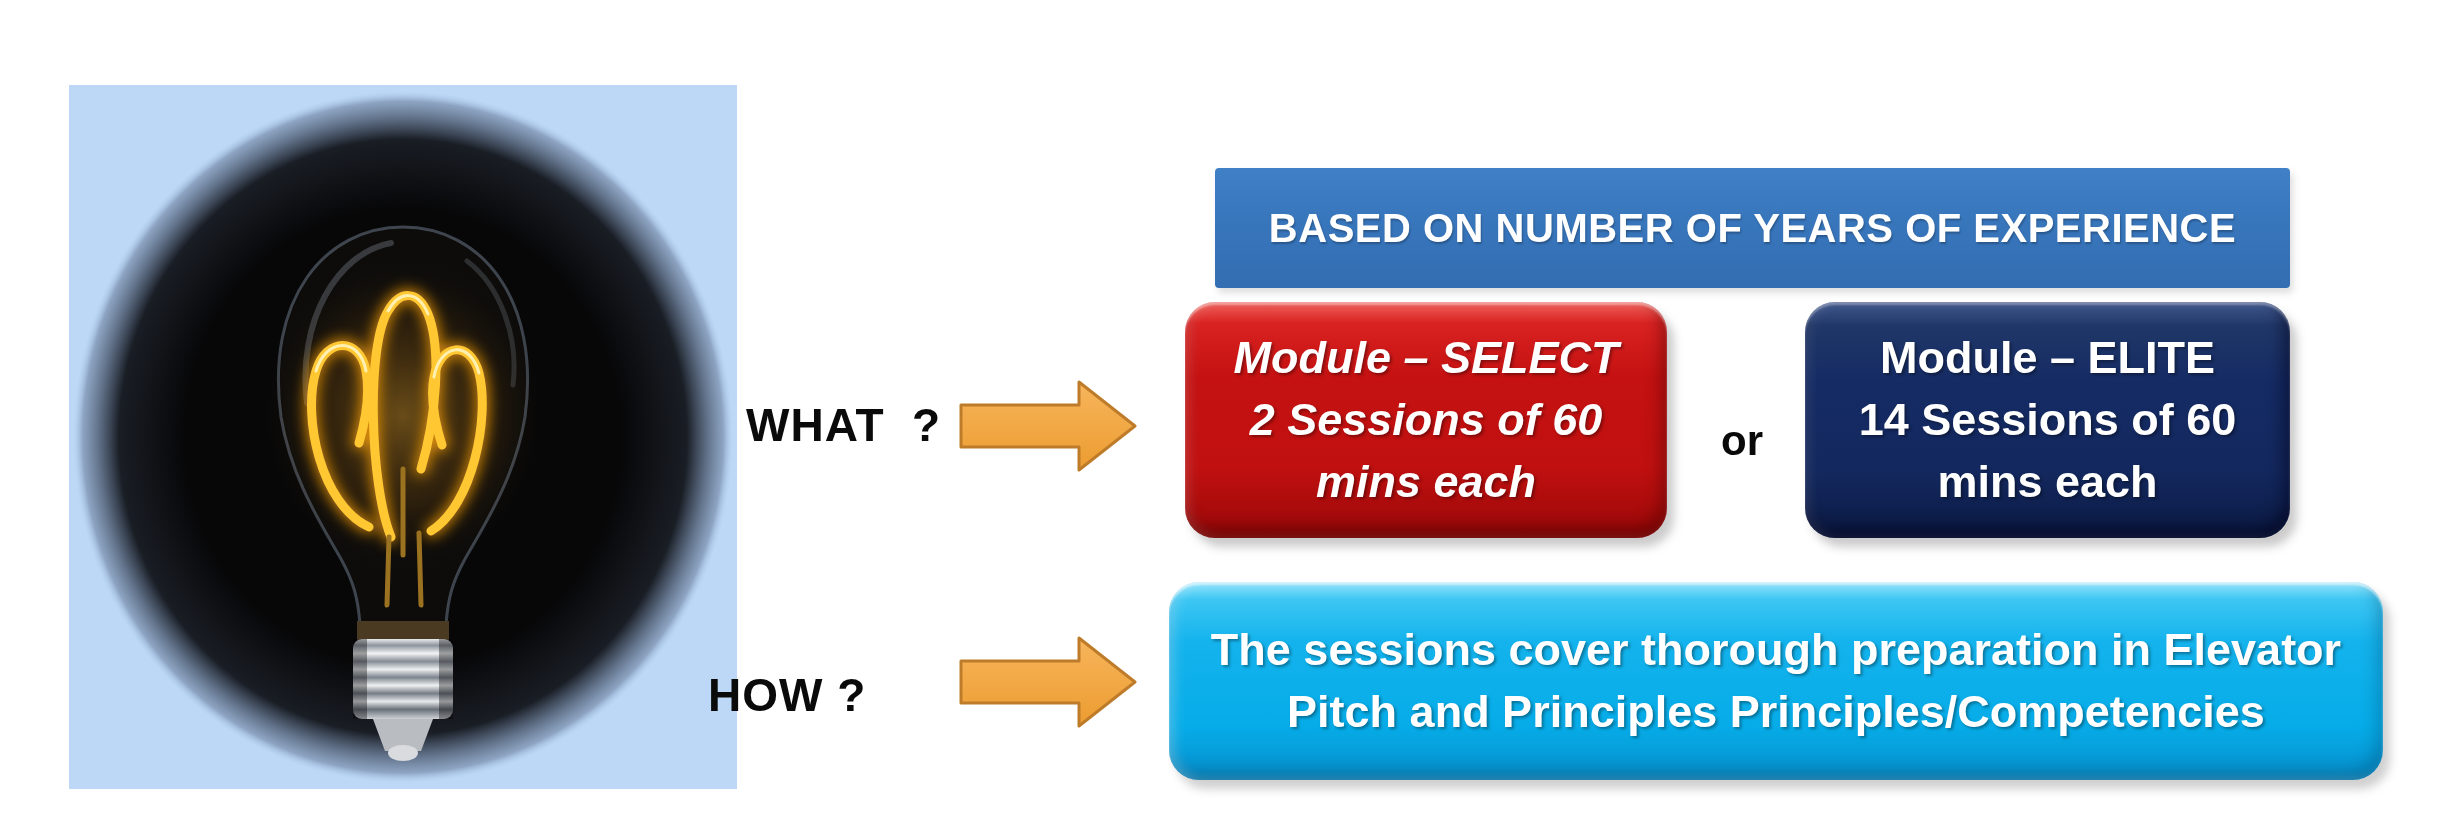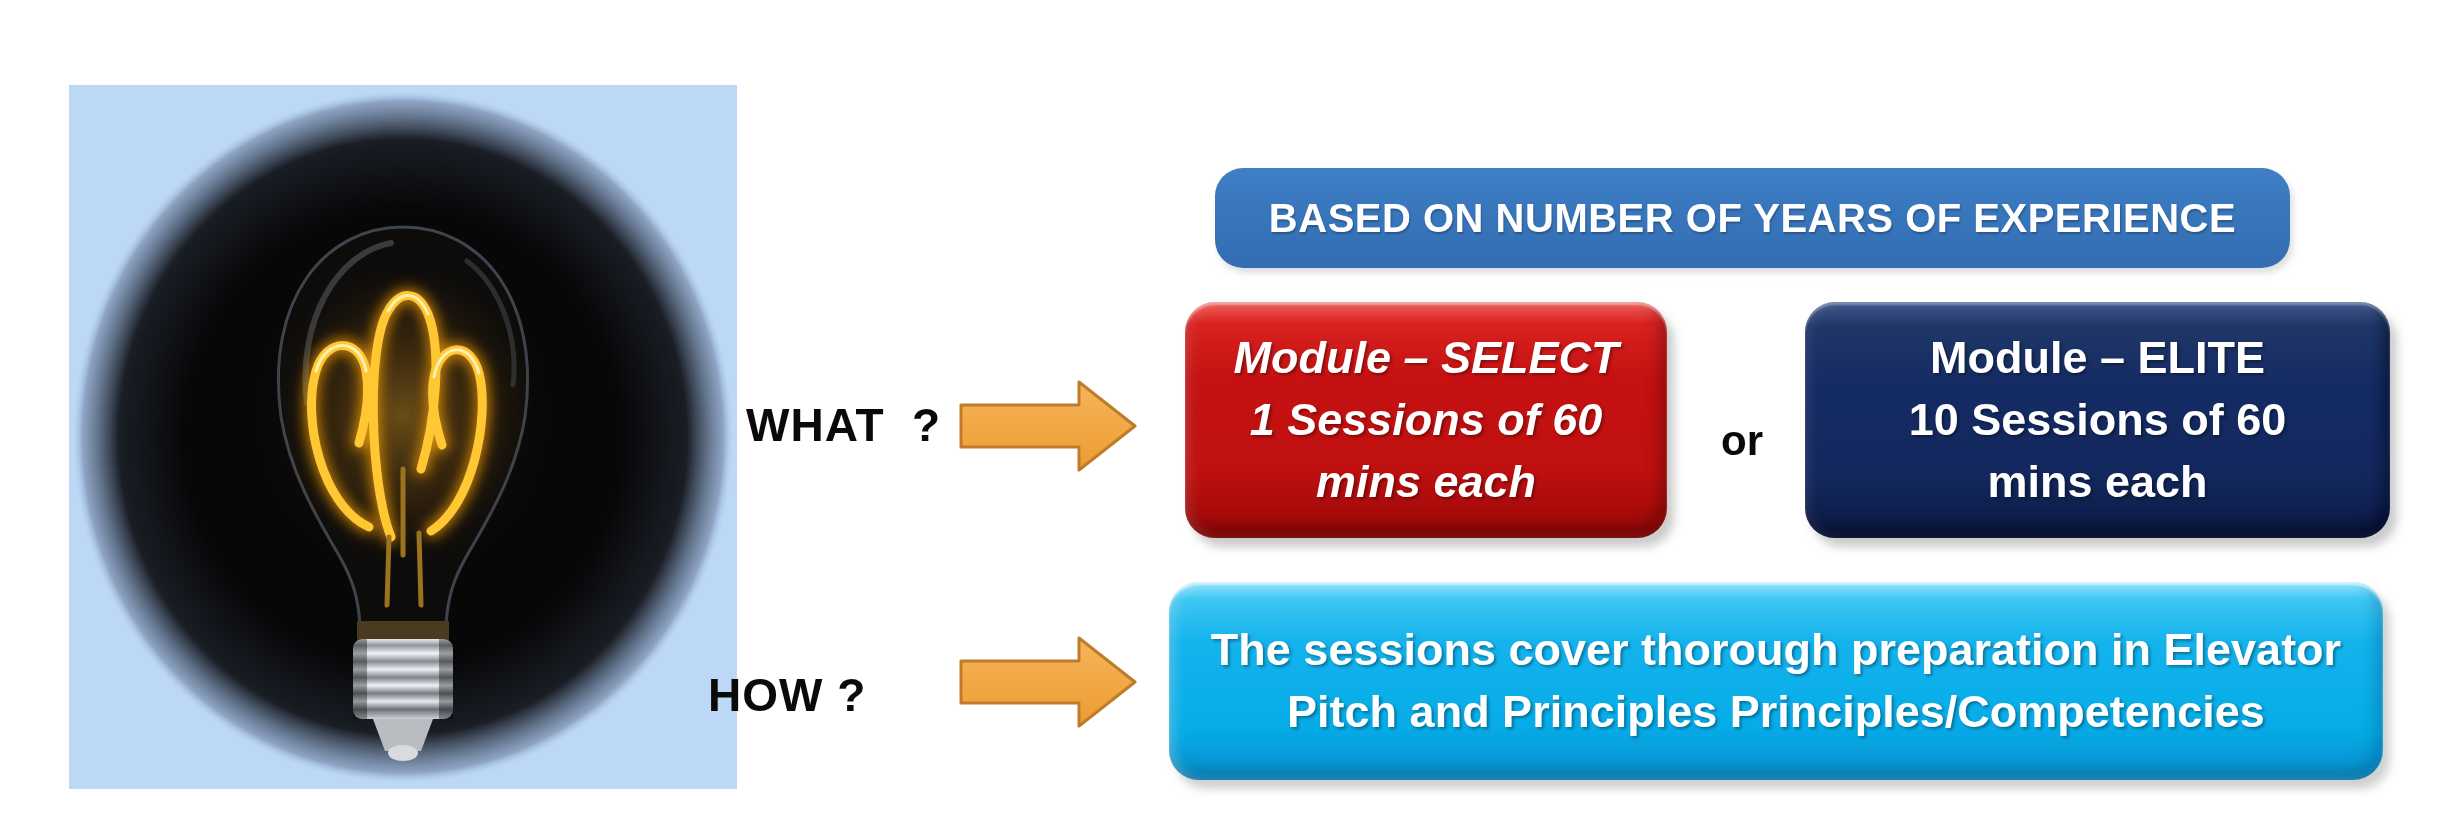--- a/index.html
+++ b/index.html
@@ -12,23 +12,23 @@
 
   
   .photo {
     position: absolute; left: 69px; top: 85px; width: 668px; height: 704px;
     background: #BDD7F6; overflow: hidden;
   }
   .photo svg { display: block; width: 100%; height: 100%; }
 
   
   .banner {
-    position: absolute; left: 1215px; top: 168px; width: 1075px; height: 100px;
+    position: absolute; left: 1215px; top: 168px; width: 1075px; height: 120px;
     background: linear-gradient(180deg, #4080c6 0%, #3876BC 45%, #336db2 100%);
-    border-radius: 28px;
+    border-radius: 4px;
     display: flex; align-items: center; justify-content: center;
     box-shadow: 3px 5px 7px rgba(160,160,160,.35);
     text-align: center;
   }
   .banner-text {
     color: #ffffff; font-size: 40px; font-weight: bold; letter-spacing: .5px;
     text-shadow: 1px 2px 2px rgba(0,0,0,.25); white-space: pre;
   }
 
   
@@ -57,21 +57,21 @@
   .box-select {
     left: 1185px; top: 302px; width: 482px; height: 236px;
     background: linear-gradient(180deg, #f0615a 0%, #d92222 9%, #c51111 32%, #c01010 70%, #a50a0a 92%, #8e0606 100%);
     box-shadow: inset 0 3px 2px rgba(255,255,255,.40),
                 inset 5px 0 12px rgba(255,255,255,.14),
                 inset -6px -10px 16px rgba(70,0,0,.45),
                 7px 9px 10px rgba(140,140,140,.45);
     font-style: italic;
   }
   .box-elite {
-    left: 1805px; top: 302px; width: 585px; height: 236px;
+    left: 1805px; top: 302px; width: 485px; height: 236px;
     background: linear-gradient(180deg, #42598f 0%, #203768 10%, #152b64 34%, #13285e 72%, #0d1d49 94%, #0a1940 100%);
     box-shadow: inset 0 3px 2px rgba(255,255,255,.30),
                 inset 5px 0 12px rgba(255,255,255,.10),
                 inset -6px -10px 16px rgba(0,0,25,.55),
                 7px 9px 10px rgba(140,140,140,.45);
   }
   .box-how {
     left: 1169px; top: 582px; width: 1214px; height: 198px;
     background: linear-gradient(180deg, #93e5fc 0%, #3cc6f3 9%, #14b3ed 30%, #06ace8 72%, #0697d4 94%, #0b87bd 100%);
     box-shadow: inset 0 3px 2px rgba(255,255,255,.55),
@@ -182,29 +182,29 @@
       <linearGradient id="aGrad1" x1="0" y1="0" x2="0" y2="1">
         <stop offset="0%" stop-color="#f7b55c"></stop>
         <stop offset="100%" stop-color="#ec9c30"></stop>
       </linearGradient>
     </defs>
     <path d="M 3 33 L 121 33 L 121 10 L 177 54 L 121 98 L 121 75 L 3 75 Z" fill="url(#aGrad1)" stroke="#BE7C2A" stroke-width="3" stroke-linejoin="round"></path>
   </svg>
 
   <div class="gbox box-select">
     <div class="line">Module – SELECT</div>
-    <div class="line">1 Sessions of 60</div>
+    <div class="line">2 Sessions of 60</div>
     <div class="line">mins each</div>
   </div>
 
   <div class="or-label">or</div>
 
   <div class="gbox box-elite">
     <div class="line">Module – ELITE</div>
-    <div class="line">10 Sessions of 60</div>
+    <div class="line">14 Sessions of 60</div>
     <div class="line">mins each</div>
   </div>
 
   <div class="q-label q-how">HOW ?</div>
 
   <svg class="arrow arrow-how" viewBox="0 0 180 108" xmlns="http://www.w3.org/2000/svg">
     <defs>
       <linearGradient id="aGrad2" x1="0" y1="0" x2="0" y2="1">
         <stop offset="0%" stop-color="#f7b55c"></stop>
         <stop offset="100%" stop-color="#ec9c30"></stop>

